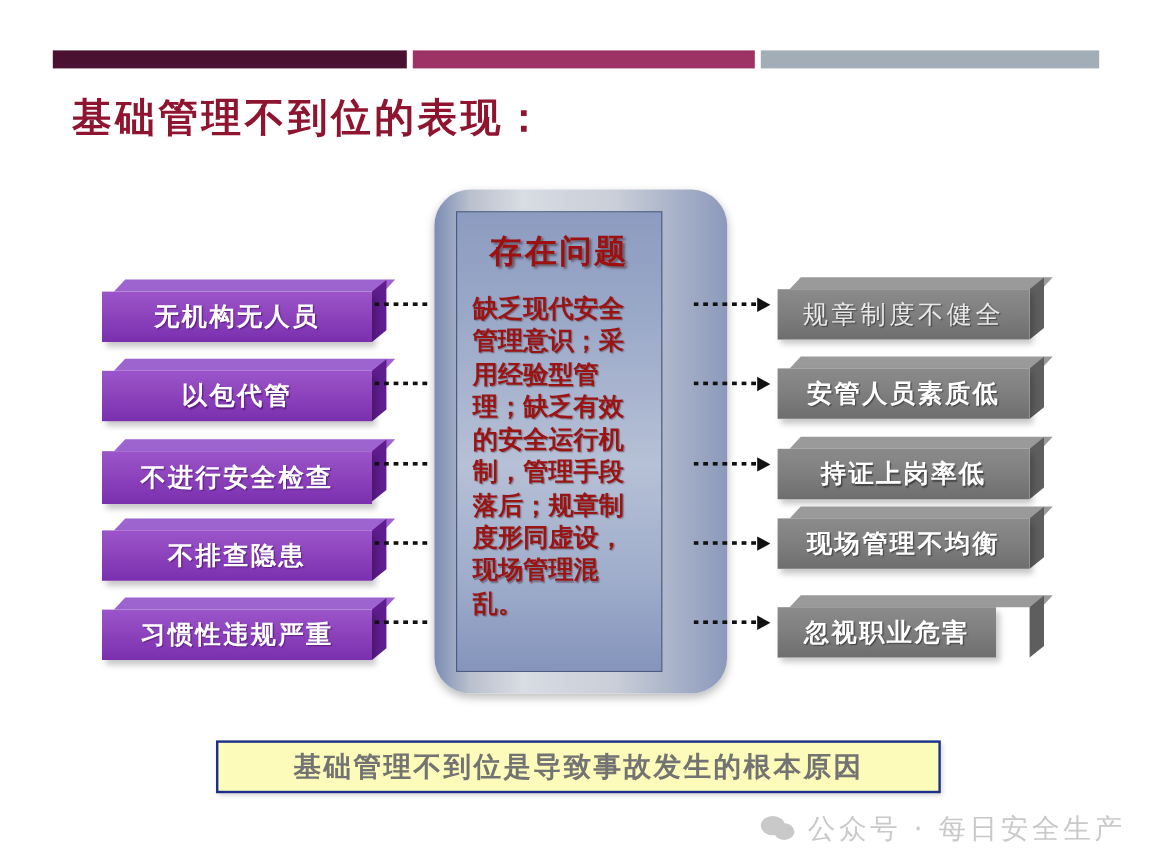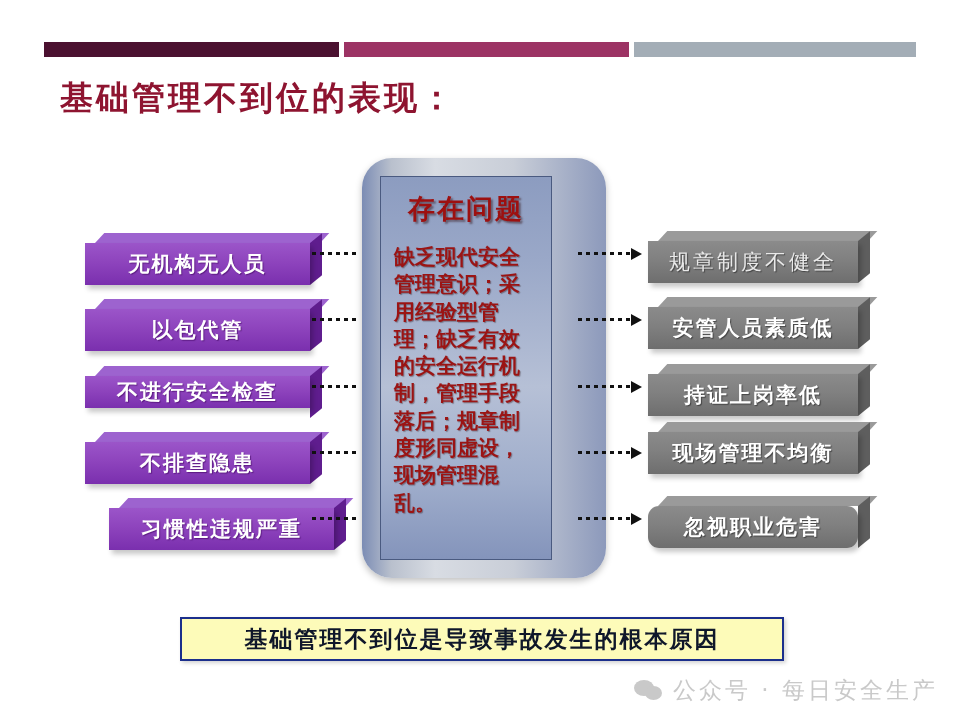--- a/index.html
+++ b/index.html
@@ -108,21 +108,21 @@
 
   
   .banner{
     position:absolute;left:180px;top:617px;width:600px;height:40px;
     background:#fdfbb9;border:2px solid #1b2f8c;
     display:flex;align-items:center;justify-content:center;
     box-shadow:2px 2px 4px rgba(0,0,0,.18);
   }
   .banner span{
     font-family:"DejaVu Serif","Liberation Serif",serif;
-    font-weight:700;font-size:23px;color:#0f172a;letter-spacing:2px;
+    font-weight:700;font-size:23px;color:#737373;letter-spacing:2px;
   }
 
   
   .watermark{
     position:absolute;right:22px;bottom:14px;
     display:flex;align-items:center;gap:9px;
     color:#c9c9c9;font-size:23px;letter-spacing:3px;
     font-family:"DejaVu Sans","Liberation Sans",sans-serif;
   }
   .wm-icon{position:relative;width:30px;height:22px;flex:none;}
@@ -150,30 +150,30 @@
 
   <div class="bar3d bar-left" style="left:85px;top:299px;width:225px;height:42px;">
     <div class="top" style="width:225px;"></div>
     <div class="side" style="left:225px;height:42px;"></div>
     <div class="face" style="width:225px;height:42px;">以包代管</div>
   </div>
 
   <div class="bar3d bar-left" style="left:85px;top:366px;width:225px;height:42px;">
     <div class="top" style="width:225px;"></div>
     <div class="side" style="left:225px;height:42px;"></div>
-    <div class="face" style="width:225px;height:32px;">不进行安全检查</div>
+    <div class="face" style="width:225px;height:44px;">不进行安全检查</div>
   </div>
 
   <div class="bar3d bar-left" style="left:85px;top:432px;width:225px;height:42px;">
     <div class="top" style="width:225px;"></div>
     <div class="side" style="left:225px;height:42px;"></div>
     <div class="face" style="width:225px;height:42px;">不排查隐患</div>
   </div>
 
-  <div class="bar3d bar-left" style="left:85px;top:498px;width:225px;height:42px;margin-left:24px;">
+  <div class="bar3d bar-left" style="left:85px;top:498px;width:225px;height:42px;">
     <div class="top" style="width:225px;"></div>
     <div class="side" style="left:225px;height:42px;"></div>
     <div class="face" style="width:225px;height:42px;">习惯性违规严重</div>
   </div>
 
   <div class="conn" style="left:312px;top:252px;width:48px;"></div>
   <div class="conn" style="left:312px;top:318px;width:48px;"></div>
   <div class="conn" style="left:312px;top:385px;width:48px;"></div>
   <div class="conn" style="left:312px;top:451px;width:48px;"></div>
   <div class="conn" style="left:312px;top:517px;width:48px;"></div>
@@ -221,21 +221,21 @@
 
   <div class="bar3d bar-right" style="left:648px;top:422px;width:210px;height:42px;">
     <div class="top" style="width:210px;"></div>
     <div class="side" style="left:210px;height:42px;"></div>
     <div class="face" style="width:210px;height:42px;">现场管理不均衡</div>
   </div>
 
   <div class="bar3d bar-right" style="left:648px;top:496px;width:210px;height:42px;">
     <div class="top" style="width:210px;"></div>
     <div class="side" style="left:210px;height:42px;"></div>
-    <div class="face" style="width:210px;height:42px;border-radius:11px;">忽视职业危害</div>
+    <div class="face" style="width:182px;height:42px;">忽视职业危害</div>
   </div>
 
   <div class="banner">
     <span>基础管理不到位是导致事故发生的根本原因</span>
   </div>
 
   <div class="watermark">
     <span class="wm-icon">
       <span class="b1"></span>
         <span class="b2"></span>

